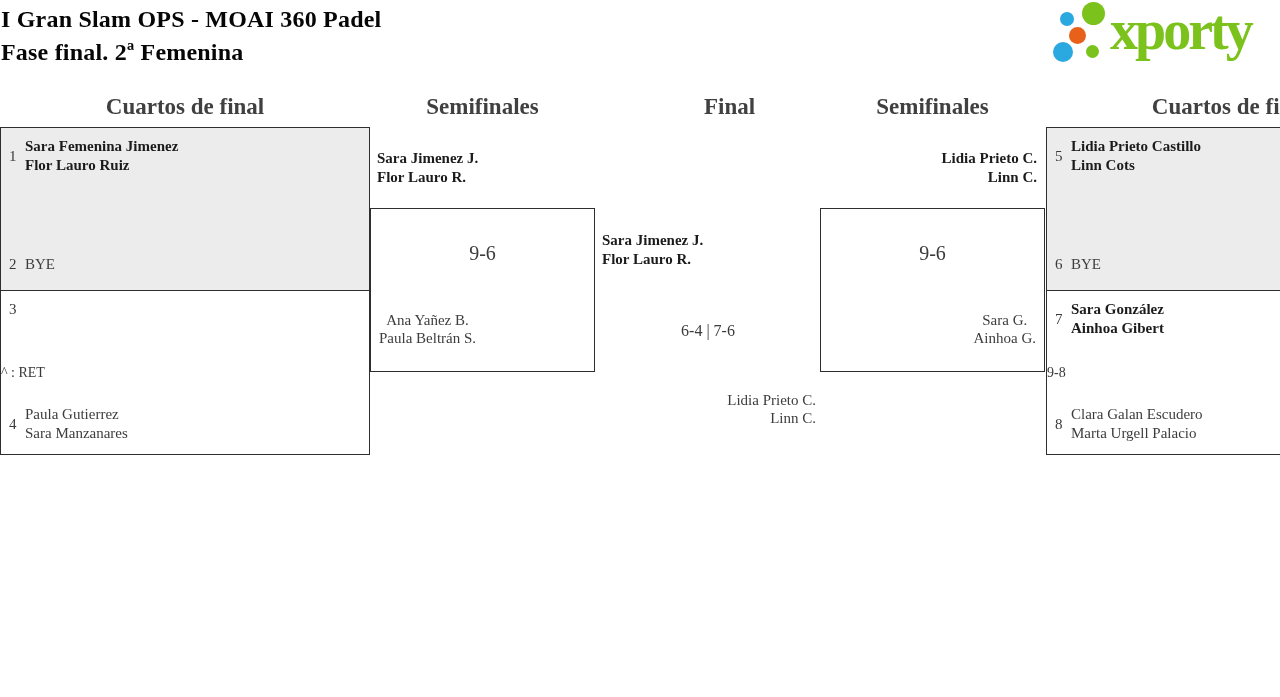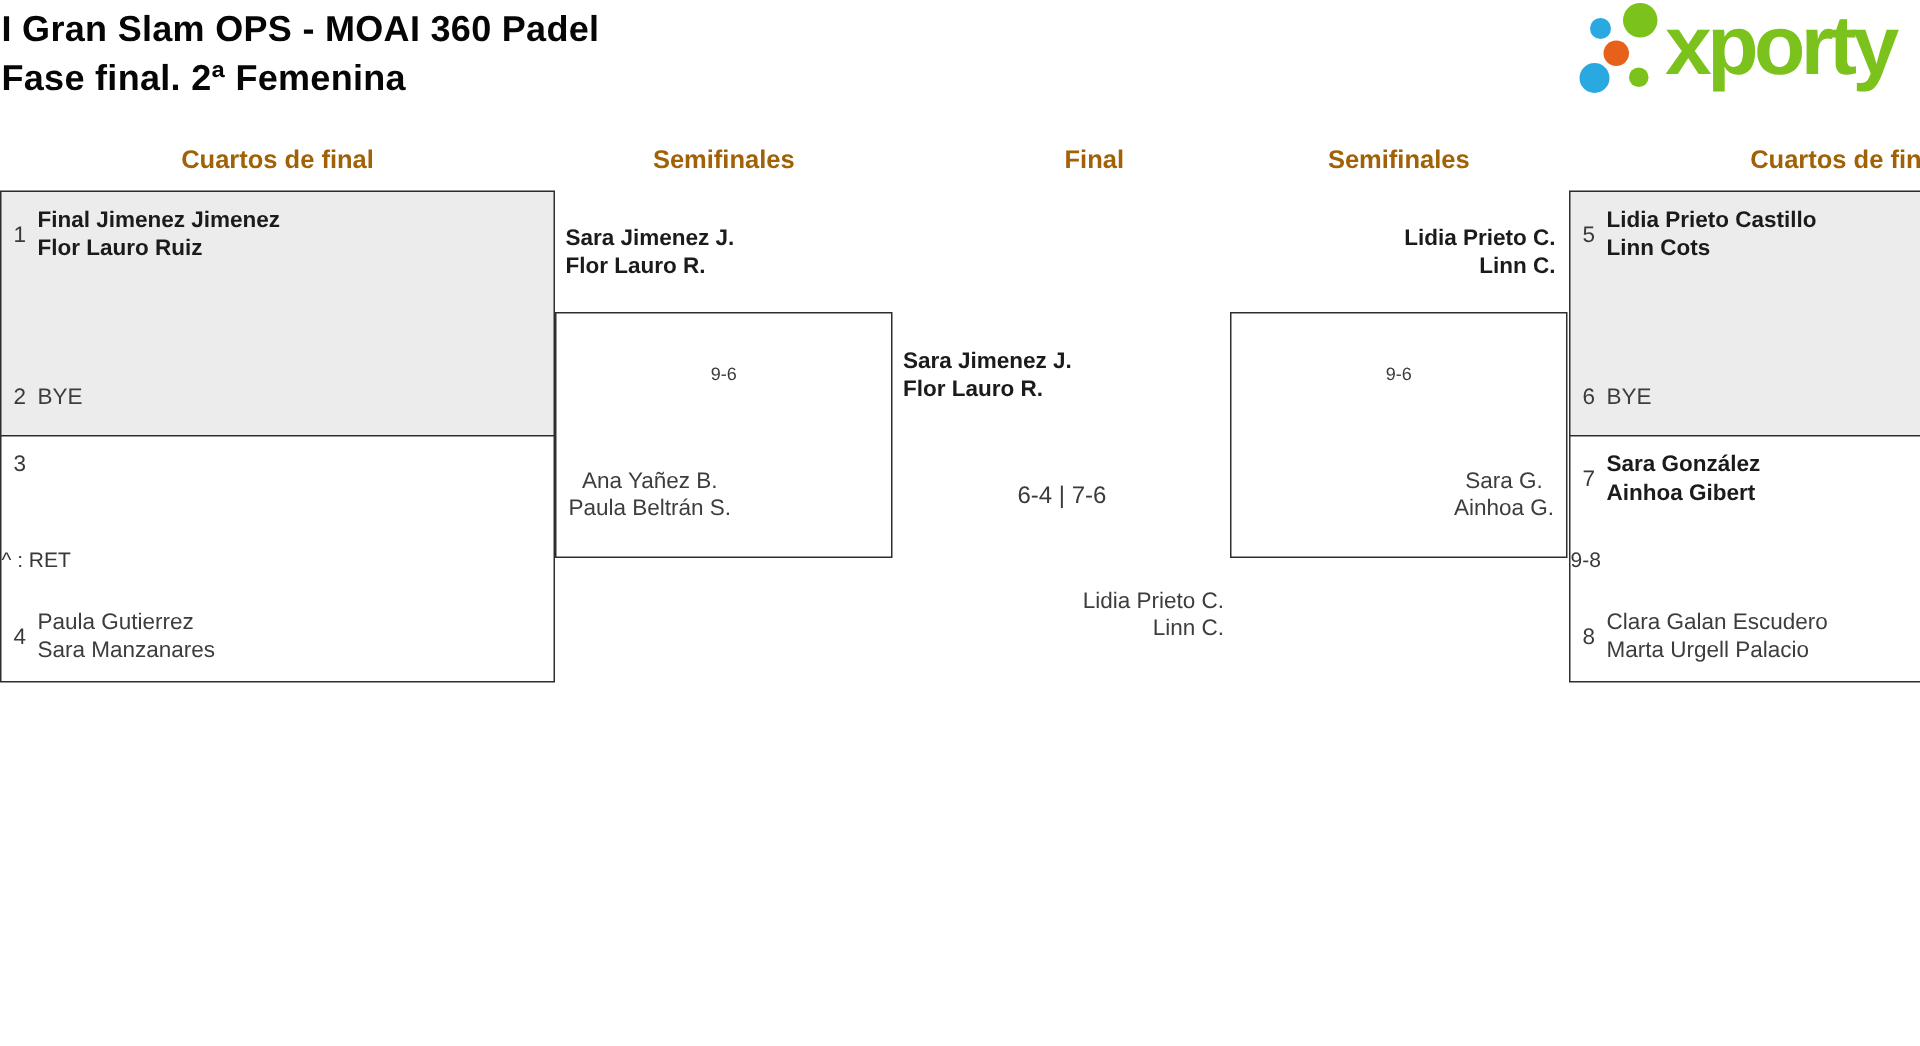--- a/index.html
+++ b/index.html
@@ -1,37 +1,37 @@
 <!DOCTYPE html>
 <html><head>
 <meta charset="utf-8">
 <style>
   html,body{margin:0;padding:0;background:#fff;}
   .stage{
     position:relative;width:1280px;height:697px;overflow:hidden;
-    background:#ffffff;font-family:Liberation Sans, sans-serif;
+    background:#ffffff;font-family:Liberation Serif, serif;
     -webkit-font-smoothing:antialiased;
   }
   
   .title{position:absolute;left:1px;top:3px;color:#060606;}
   .title .t1,.title .t2{font-size:24px;font-weight:700;line-height:33px;letter-spacing:.2px;}
   
   .logo{position:absolute;left:1048px;top:0;width:232px;height:72px;display:block;text-decoration:none;cursor:pointer;}
   .dot{position:absolute;border-radius:50%;}
   .d1{left:12px;top:12px;width:14px;height:14px;background:#2aa9e0;}
   .d2{left:34px;top:2px;width:23px;height:23px;background:#7cc21c;}
   .d3{left:21px;top:27px;width:17px;height:17px;background:#e8611b;}
   .d4{left:5px;top:42px;width:20px;height:20px;background:#2aa9e0;}
   .d5{left:38px;top:45px;width:13px;height:13px;background:#7cc21c;}
   .logo-text{
     position:absolute;left:62px;top:-6px;color:#7cc21c;
     font-size:56px;font-weight:800;letter-spacing:-3px;line-height:72px;
   }
   
-  .round{position:absolute;top:97px;text-align:center;font-size:17px;font-weight:700;color:#a16207;line-height:20px;}
+  .round{position:absolute;top:97px;text-align:center;font-size:23px;font-weight:700;color:#404040;line-height:20px;}
   .r1{left:0;width:370px;}
   .r2{left:370px;width:225px;}
   .r3{left:617px;width:225px;}
   .r4{left:820px;width:225px;}
   .r5{left:1046px;width:370px;}
   
   .mbox{position:absolute;box-sizing:border-box;border:1px solid #2e2e2e;background:#fff;}
   .mbox.gray{background:#ececec;}
   .qf-lt{left:0;top:127px;width:370px;height:164px;}
   .qf-lb{left:0;top:290px;width:370px;height:165px;}
@@ -46,21 +46,21 @@
   .team.bye{bottom:16px;}
   .seed{flex:none;width:16px;font-size:15px;color:#3a3a3a;line-height:19px;}
   .names{font-size:15px;line-height:19px;}
   .names.win{font-weight:700;color:#1b1b1b;}
   .names.lose{font-weight:400;color:#3d3d3d;}
   .bye-label{font-size:15px;color:#3d3d3d;line-height:19px;}
   
   .mid-score{position:absolute;left:0;right:0;top:50%;transform:translateY(-50%);
     font-size:14px;color:#383838;}
   
-  .sf-score{position:absolute;left:0;right:0;top:33px;text-align:center;font-size:12px;color:#3b3b3b;}
+  .sf-score{position:absolute;left:0;right:0;top:33px;text-align:center;font-size:20px;color:#3b3b3b;}
   .sf-loser{position:absolute;bottom:24px;font-size:15px;line-height:17.5px;color:#3d3d3d;}
   .sf-l .sf-loser{left:8px;text-align:center;}
   .sf-r .sf-loser{right:8px;text-align:center;}
   
   .adv{position:absolute;font-size:15px;font-weight:700;color:#1b1b1b;line-height:19px;}
   .adv-sf1{left:377px;top:149px;}
   .adv-sf2{left:822px;top:149px;width:215px;text-align:right;}
   
   .final-winner{position:absolute;left:602px;top:231px;font-size:15px;font-weight:700;color:#1b1b1b;line-height:19px;}
   .final-score{position:absolute;left:595px;top:322px;width:226px;text-align:center;font-size:16px;color:#3b3b3b;}
@@ -88,21 +88,21 @@
   <div class="round r1">Cuartos de final</div>
   <div class="round r2">Semifinales</div>
   <div class="round r3">Final</div>
   <div class="round r4">Semifinales</div>
   <div class="round r5">Cuartos de final</div>
 
   <div class="mbox gray qf-lt">
     <div class="team top">
       <span class="seed">1</span>
       <span class="names win">
-        <div>Final Jimenez Jimenez</div>
+        <div>Sara Femenina Jimenez</div>
         <div>Flor Lauro Ruiz</div>
       </span>
     </div>
     <div class="team bye">
       <span class="seed">2</span>
       <span class="bye-label">BYE</span>
     </div>
   </div>
 
   <div class="mbox qf-lb">

